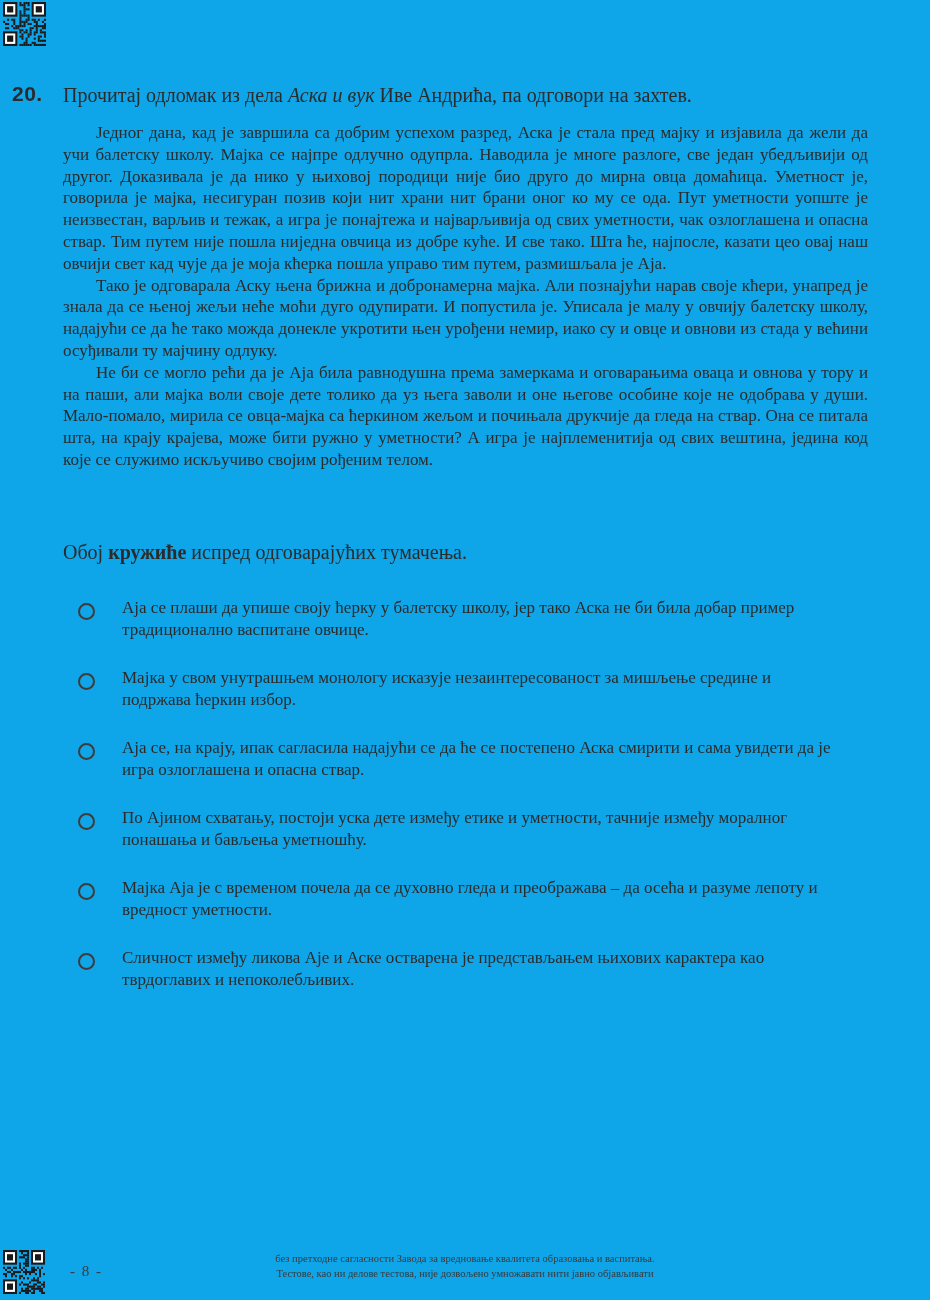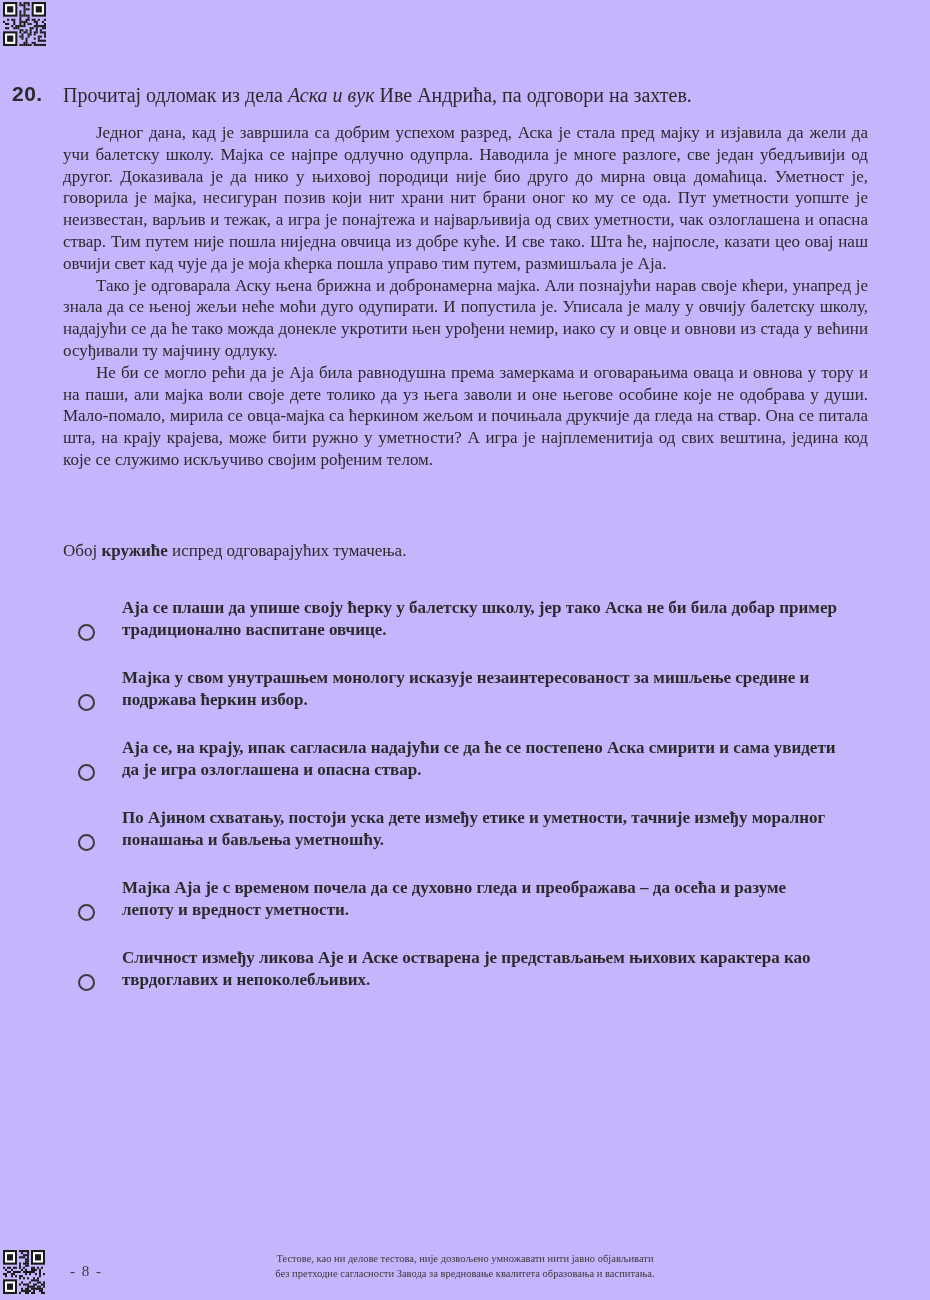--- a/index.html
+++ b/index.html
@@ -1,21 +1,21 @@
 <!DOCTYPE html>
 <html lang="sr-Cyrl"><head>
 <meta charset="utf-8">
 <style>
   * { margin: 0; padding: 0; box-sizing: border-box; }
   html, body { background: #ffffff; }
   .page {
     position: relative;
     width: 930px;
     height: 1300px;
-    background: #c4b5fd;
+    background: #0ea5e9;
     font-family: "Liberation Serif", "DejaVu Serif", serif;
     color: #2b2b2b;
     overflow: hidden;
   }
   .qr { position: absolute; }
   .qr svg { display: block; }
   .qr-top    { left: 3px;  top: 2px;    width: 43px; height: 44px; }
   .qr-bottom { left: 3px;  top: 1250px; width: 42px; height: 44px; }
 
   .question-header {
@@ -41,34 +41,33 @@
     width: 805px;
     font-size: 17px;
     line-height: 21.8px;
     text-align: justify;
   }
   .passage p { text-indent: 33px; }
 
   .instruction {
     position: absolute;
     left: 63px; top: 541px;
-    font-size: 17px;
+    font-size: 20px;
   }
 
   .options {
     position: absolute;
     left: 78px; top: 597px;
     width: 775px;
   }
   .option {
     display: flex;
-    align-items: flex-end;
+    align-items: flex-start;
     min-height: 44px;
     margin-bottom: 26px;
-    font-weight: bold;
   }
   .circle {
     flex: none;
     width: 17px; height: 17px;
     margin-top: 6px;
     border: 2px solid #3c3c3c;
     border-radius: 50%;
     background: transparent;
     cursor: pointer;
   }
@@ -412,17 +411,17 @@
         <rect x="30" y="2" width="10" height="10" fill="#fff"></rect>
         <rect x="32" y="4" width="6" height="6" fill="#1a1a1a"></rect>
         <rect x="0" y="28" width="14" height="14" fill="#1a1a1a"></rect>
         <rect x="2" y="30" width="10" height="10" fill="#fff"></rect>
         <rect x="4" y="32" width="6" height="6" fill="#1a1a1a"></rect>
       </svg>
     </div>
   <div class="page-number">- 8 -</div>
 
   <div class="copyright">
+    <div>без претходне сагласности Завода за вредновање квалитета образовања и васпитања.</div>
     <div>Тестове, као ни делове тестова, није дозвољено умножавати нити јавно објављивати</div>
-    <div>без претходне сагласности Завода за вредновање квалитета образовања и васпитања.</div>
   </div>
 
 </div>
 
 </body></html>

